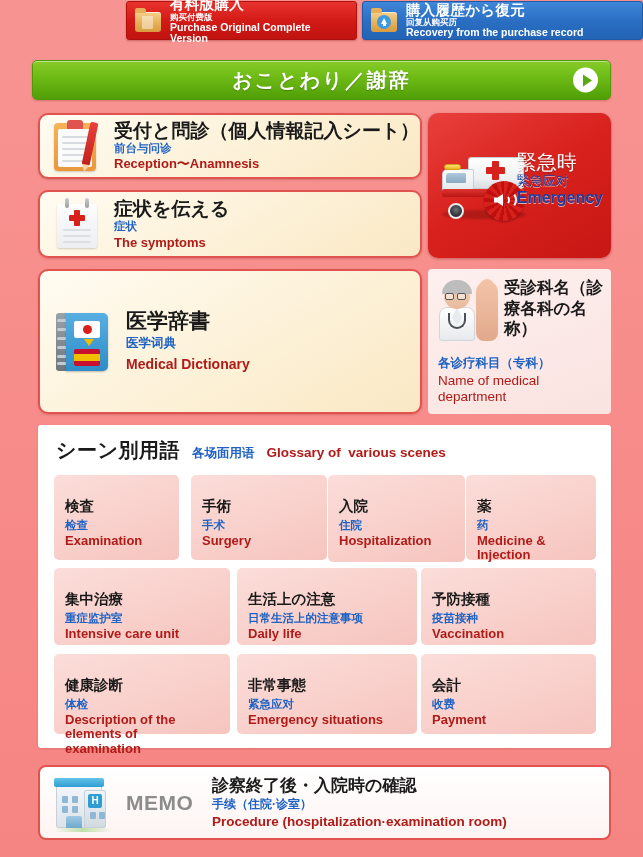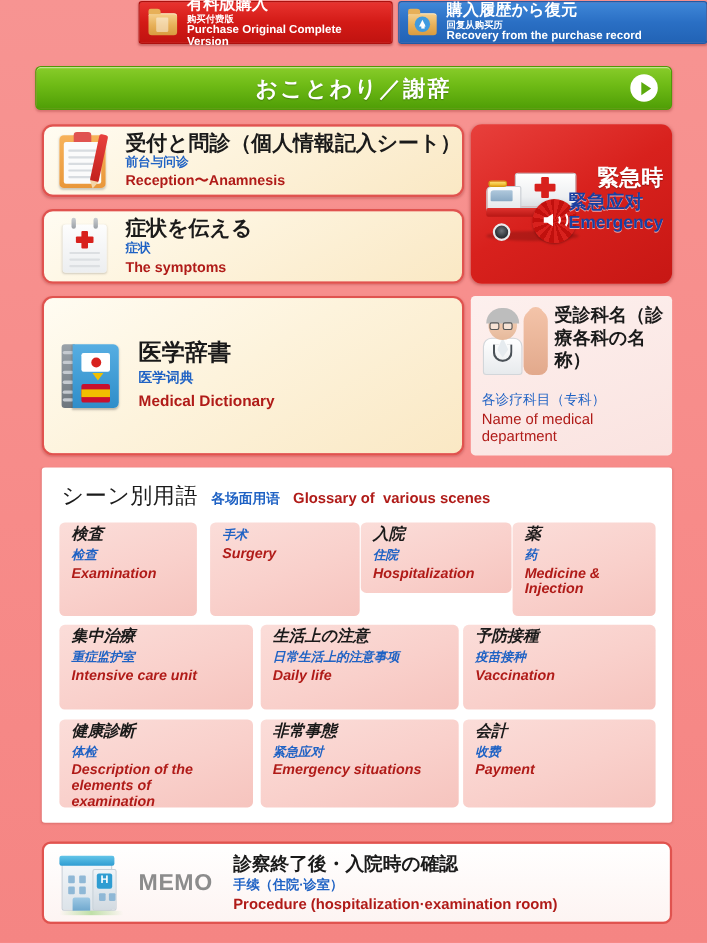--- a/index.html
+++ b/index.html
@@ -114,23 +114,23 @@
 
   
   #card-emergency {
     position: absolute; left: 428px; top: 113px; width: 183px; height: 145px;
     background: linear-gradient(150deg,#E8403C 0%, #D8211D 48%, #C71714 100%);
     border-radius: 10px; box-shadow: 0 1px 3px rgba(120,20,20,.4);
     overflow: hidden;
   }
   #card-emergency .amb { position: absolute; left: 10px; top: 42px; width: 92px; height: 66px; }
   #card-emergency .etxt { position: absolute; right: 8px; top: 38px; text-align: left; }
-  #card-emergency .e-ja { color:#fff; font-size: 20px; font-weight: 700; line-height:1.1;
-     text-shadow: 0 1px 1px rgba(0,0,0,.3); text-align: right; }
-  #card-emergency .e-zh { color:#1A3FA0; font-size: 17px; font-weight: 700; line-height:1.25;
+  #card-emergency .e-ja { color:#fff; font-size: 20px; font-weight: 400; line-height:1.1;
+     text-shadow: 0 1px 1px rgba(0,0,0,.3); }
+  #card-emergency .e-zh { color:#1A3FA0; font-size: 13px; font-weight: 400; line-height:1.25;
      text-shadow: 0 1px 0 rgba(255,255,255,.6); }
   #card-emergency .e-en { color:#1A3FA0; font-size: 16px; font-weight: 700; line-height:1.1;
      text-shadow: 0 1px 0 rgba(255,255,255,.6); }
 
   
   .amb .shadow { position:absolute; left:4px; bottom:2px; width:84px; height:9px;
       background: rgba(0,0,0,.18); border-radius:50%; filter: blur(1px); }
   .amb .box { position:absolute; left:30px; top:2px; width:56px; height:32px;
       background: linear-gradient(180deg,#FFFFFF 0%,#EDEFF1 70%,#D9DDE1 100%);
       border-radius: 3px; border:1px solid #C9CED3; }
@@ -164,21 +164,21 @@
   
   #card-department {
     position: absolute; left: 428px; top: 269px; width: 183px; height: 145px;
     background: linear-gradient(160deg,#FDF0EE 0%, #FAE3E0 100%);
     border-radius: 4px;
   }
   #card-department .doc { position:absolute; left:10px; top:10px; width:62px; height:62px; }
   #card-department .d-ja { position:absolute; left:76px; top:8px; width:104px;
      color:#1A1A1A; font-size: 16.5px; font-weight:700; line-height:1.25; }
   #card-department .d-zh { position:absolute; left:10px; top:86px;
-     color:#1F62C4; font-size: 12.5px; font-weight:400; }
+     color:#1F62C4; font-size: 12.5px; font-weight:700; }
   #card-department .d-en { position:absolute; left:10px; top:104px; width:165px;
      color:#B01B18; font-size: 13.5px; font-weight:400; line-height:1.15; }
 
   
   .doc .head { position:absolute; left:6px; top:4px; width:26px; height:26px; border-radius:50%;
       background: linear-gradient(180deg,#F6D3BA,#E6B99B); }
   .doc .hair { position:absolute; left:4px; top:1px; width:30px; height:14px;
       border-radius:15px 15px 0 0; background:#BDBDBD; }
   .doc .glass1, .doc .glass2 { position:absolute; top:14px; width:9px; height:7px;
       border:1.5px solid #555; border-radius:2px; background: rgba(255,255,255,.5); }
@@ -196,30 +196,29 @@
   .doc .bhead { position:absolute; left:42px; top:0px; width:14px; height:14px; border-radius:50%;
       background:#F3C3A8; }
 
   
   #glossary {
     position: absolute; left: 38px; top: 425px; width: 573px; height: 323px;
     background: #FFFFFF; border-radius: 3px;
     box-shadow: 0 1px 2px rgba(130,30,30,.2);
   }
   #glossary .g-head { position:absolute; left: 18px; top: 12px; display:flex; align-items:baseline; gap:12px; }
-  #glossary .g-ja { color:#1A1A1A; font-size: 20px; font-weight: 400; letter-spacing: .5px; }
+  #glossary .g-ja { color:#1A1A1A; font-size: 20px; font-weight: 700; letter-spacing: .5px; }
   #glossary .g-zh { color:#1F62C4; font-size: 12.5px; font-weight: 700; }
   #glossary .g-en { color:#B01B18; font-size: 13.5px; font-weight: 700; white-space: pre; }
 
   .gcard {
     position: absolute;
     background: linear-gradient(160deg,#FBDDD9 0%, #F9D0CB 55%, #F6C4BE 100%);
     border-radius: 5px;
-    padding: 2px 0 0 11px;
-    font-style: italic;
+    padding: 22px 0 0 11px;
   }
   .gcard .c-ja { color:#1A1A1A; font-size: 14.5px; font-weight: 700; line-height: 1.25; }
   .gcard .c-zh { color:#1F62C4; font-size: 11.5px; font-weight: 700; line-height: 1.45; margin-top:2px;}
   .gcard .c-en { color:#B01B18; font-size: 13px; font-weight: 700; line-height: 1.12; }
 
   
   #card-memo {
     position: absolute; left: 38px; top: 765px; width: 573px; height: 75px;
     background: linear-gradient(180deg,#FFFFFF 0%, #FDF4F2 100%);
     border: 2px solid #E0534F; border-radius: 8px;
@@ -438,24 +437,25 @@
       <span class="g-zh">各场面用语</span>
       <span class="g-en">Glossary of  various scenes</span>
     </div>
 
     <div class="gcard" style="left:16px; top:50px; width:125px; height:85px;">
       <div class="c-ja">検査</div>
       <div class="c-zh">检查</div>
       <div class="c-en">Examination</div>
     </div>
     <div class="gcard" style="left:153px; top:50px; width:136px; height:85px;">
+      <div class="c-ja">手術</div>
       <div class="c-zh">手术</div>
       <div class="c-en">Surgery</div>
     </div>
-    <div class="gcard" style="left:290px; top:50px; width:137px; height:64px;">
+    <div class="gcard" style="left:290px; top:50px; width:137px; height:87px;">
       <div class="c-ja">入院</div>
       <div class="c-zh">住院</div>
       <div class="c-en">Hospitalization</div>
     </div>
     <div class="gcard" style="left:428px; top:50px; width:130px; height:85px;">
       <div class="c-ja">薬</div>
       <div class="c-zh">药</div>
       <div class="c-en">Medicine &amp; Injection</div>
     </div>
 

